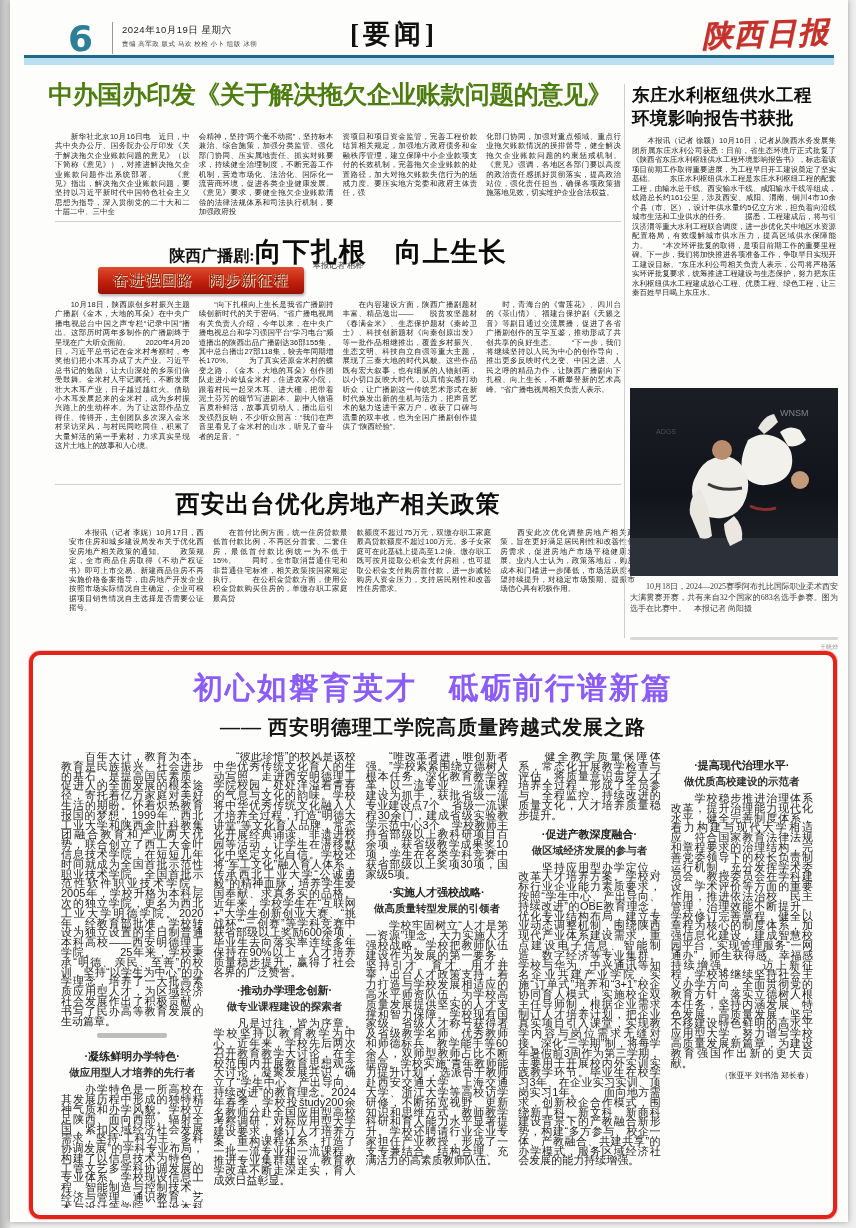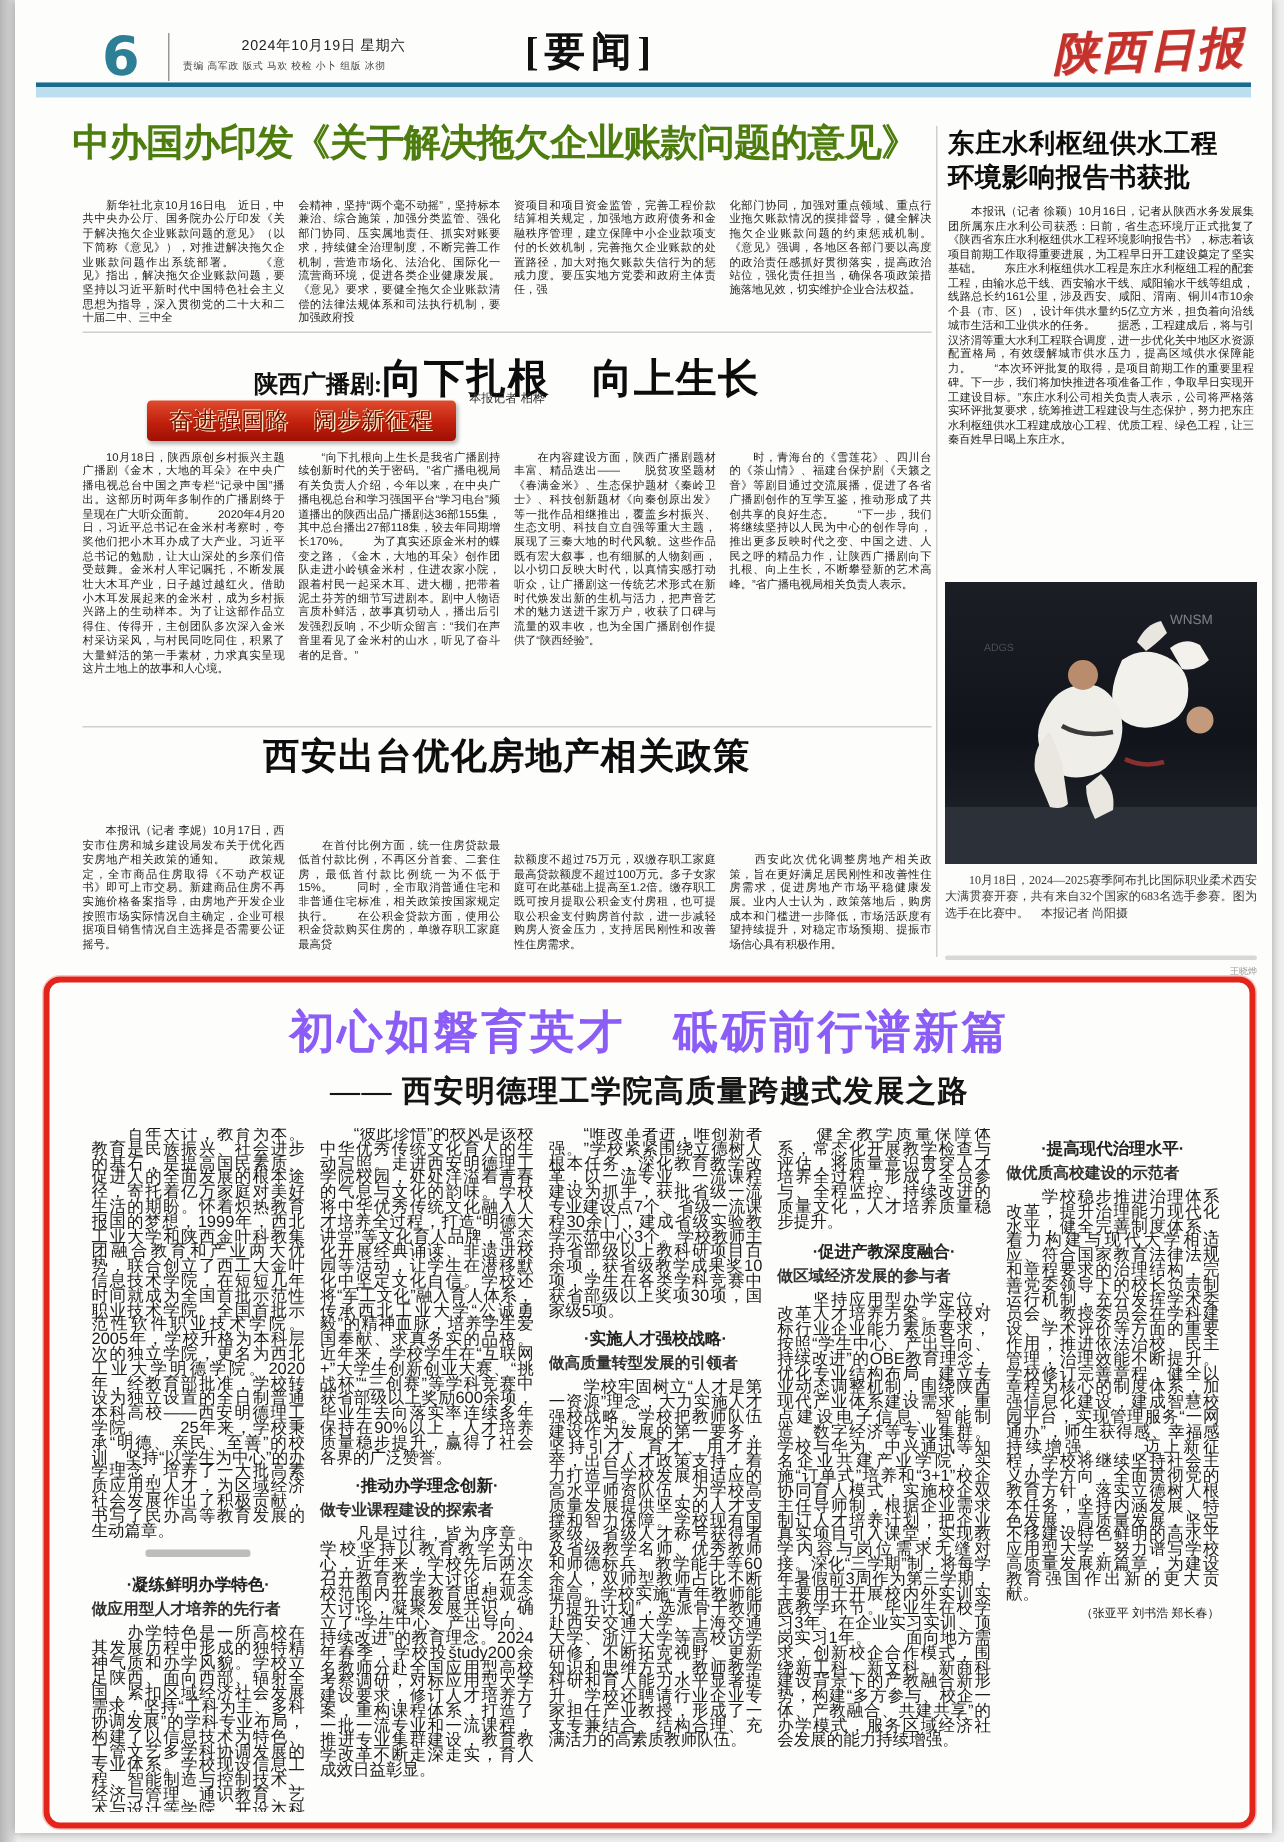--- a/index.html
+++ b/index.html
@@ -3,21 +3,21 @@
 <meta charset="utf-8">
 <style>
   * { margin:0; padding:0; box-sizing:border-box; }
   html,body { width:856px; height:1228px; background:#c9c9c9; font-family:"Liberation Sans",sans-serif; overflow:hidden; }
   #canvas { position:relative; width:856px; height:1228px; background:linear-gradient(90deg,#b5b5b5 0,#d9d9d9 8px,#efefef 12px); }
   #page { position:absolute; left:10px; top:0; width:838px; height:1222px; background:#fdfdfc; box-shadow:0 0 6px rgba(0,0,0,.35); overflow:hidden; }
 
   
   .pagenum { position:absolute; left:58px; top:18px; font-size:36px; font-weight:bold; color:#2c7f95; font-family:"DejaVu Sans",sans-serif; }
   .hdr-div { position:absolute; left:102px; top:22px; width:1px; height:32px; background:#999; }
-  .hdr-date { position:absolute; left:112px; top:24px; font-size:9.5px; color:#222; letter-spacing:.5px;margin-left:39px; }
+  .hdr-date { position:absolute; left:112px; top:24px; font-size:9.5px; color:#222; letter-spacing:.5px; }
   .hdr-editors { position:absolute; left:112px; top:40px; font-size:6.5px; color:#444; letter-spacing:.5px; }
   .section-tag { position:absolute; left:340px; top:16px; font-size:27px; font-weight:bold; color:#111; letter-spacing:4px; font-family:"Liberation Serif",serif; }
   .masthead { position:absolute; right:18px; top:14px; font-size:30px; font-weight:bold; font-style:italic; color:#c3322b; font-family:"Liberation Serif",serif; transform:rotate(-2deg); letter-spacing:2px; text-shadow:.5px .5px 0 #d66; }
   .hdr-band { position:absolute; left:14px; top:55px; width:810px; height:10px; background:#bcdff0; border-top:3px solid #1c6a8c; }
 
   
   .hline { position:absolute; height:1px; background:#cfcfcf; }
   .vline { position:absolute; width:1px; background:#cfcfcf; }
   .cols { display:flex; gap:9px; }
   .cols .c { flex:1; overflow:hidden; }
@@ -32,41 +32,41 @@
   .a2-kicker { font-size:16px; font-weight:bold; color:#111; vertical-align:baseline; font-family:"Liberation Serif",serif; }
   .a2-main { font-size:27px; font-weight:900; color:#0c0c0c; letter-spacing:1px; }
   .a2-byline { position:absolute; left:45px; top:260px; width:566px; text-align:center; font-size:8px; color:#333; }
   .banner { position:absolute; left:88px; top:267px; width:206px; height:27px; display:flex; align-items:center; justify-content:center;
             background:linear-gradient(180deg,#df4b2e 0%,#c1200d 55%,#9d1004 100%); border-radius:3px; box-shadow:1px 2px 3px rgba(0,0,0,.3);
             font-size:15px; font-weight:400; letter-spacing:1px; color:#6f0c00; text-shadow:1px 1px 0 #ffe9c9,-0.5px -0.5px 0 #ffdfb0; }
   .a2-body { position:absolute; left:45px; top:300px; width:566px; height:180px; overflow:hidden; }
 
   
   .a3-headline { position:absolute; left:45px; top:488px; width:566px; text-align:center; font-size:24px; font-weight:900; color:#0e0e0e; letter-spacing:1px; }
-  .a3-body { position:absolute; left:45px; top:528px; width:566px; height:106px; overflow:hidden;align-items:flex-end; }
+  .a3-body { position:absolute; left:59px; top:528px; width:566px; height:106px; overflow:hidden; }
 
   
   .sb-headline { position:absolute; left:622px; top:84px; width:204px; font-size:17.5px; font-weight:900; color:#0d0d0d; line-height:23px; letter-spacing:.5px; }
   .sb-body { position:absolute; left:622px; top:136px; width:204px; height:248px; overflow:hidden; }
   .sb-body p { font-size:7.5px; line-height:9.5px; text-align:justify; color:#1d1d1d; }
   .photo { position:absolute; left:620px; top:388px; width:208px; height:188px; background:#e5e5e5; overflow:hidden; }
   .caption { position:absolute; left:620px; top:581px; width:208px; height:50px; font-family:"Liberation Serif",serif; font-size:8px; line-height:11px; text-align:justify; color:#3a3a3a; overflow:hidden; }
   .sb-divider { position:absolute; left:620px; top:637px; width:208px; height:3px; background:#d8d8d8; border-radius:2px; }
   .sb-credit { position:absolute; left:620px; top:643px; width:208px; text-align:right; font-size:6px; color:#9a9a9a; }
 
   
   .redbox { position:absolute; left:19px; top:651px; width:808px; height:568px; border:4px solid #e3241b; border-radius:11px; box-shadow:0 0 0 1px rgba(227,36,27,.25); }
   .f-headline { margin-top:13px; text-align:center; font-size:30px; font-weight:900; color:#8b5cf6; letter-spacing:2px; }
   .f-subtitle { margin-top:5px; text-align:center; font-size:20px; font-weight:bold; color:#151515; font-family:"Liberation Serif",serif; letter-spacing:1px; }
   .f-cols { position:absolute; left:28px; top:97px; width:752px; height:456px; display:flex; gap:10px; }
   .f-cols .fc { flex:1; overflow:hidden; display:flex; flex-direction:column; }
   .fc p.ftxt { font-size:11px; line-height:9.8px; text-align:justify; color:#1b1b1b; }
   .fc .bar { width:70px; height:5px; background:#bdbdbd; border-radius:2px; margin:7px auto 5px; flex:none; }
   .fc .sub1 { text-align:center; font-size:11px; font-weight:900; color:#222; margin:6px 0 2px; flex:none; }
-  .fc .sub2 { text-align:left; font-size:10.5px; font-weight:600; color:#333; margin-bottom:5px; flex:none; }
+  .fc .sub2 { text-align:center; font-size:10.5px; font-weight:600; color:#333; margin-bottom:5px; flex:none; }
   .fc .sig { text-align:right; font-size:8px; color:#1b1b1b; margin-top:2px; }
 </style>
 </head>
 <body>
 
 <div id="canvas">
   <div id="page">
 
     <div class="pagenum">6</div>
     <div class="hdr-div"></div>

